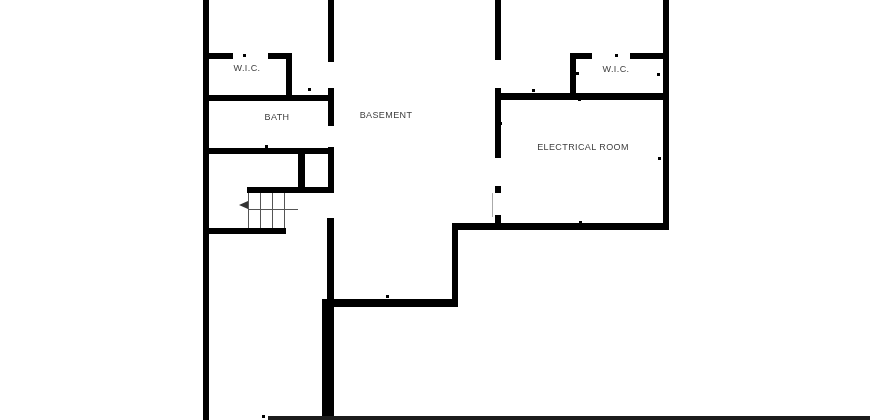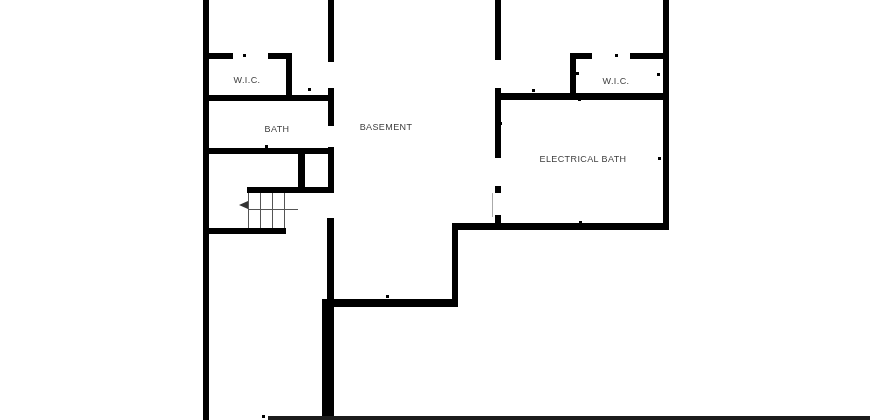--- a/index.html
+++ b/index.html
@@ -8,32 +8,32 @@
   #plan{position:absolute;left:0;top:0;width:870px;height:420px;}
   .wall{position:absolute;background:#000000;}
   .tick{position:absolute;width:3px;height:3px;background:#000000;}
   .tread{position:absolute;width:1px;background:#555555;}
   .runline{position:absolute;height:1px;background:#555555;}
   .doorleaf{position:absolute;width:1px;background:#aaaaaa;}
   .arrow-left{position:absolute;width:0;height:0;
               border-top:4px solid transparent;border-bottom:4px solid transparent;
               border-right:9px solid #333333;}
   .room-label{position:absolute;transform:translate(-50%,-50%);
-              color:#3d3d3d;font-size:9px;letter-spacing:0.4px;white-space:nowrap;margin-top:12px;}
+              color:#3d3d3d;font-size:9px;letter-spacing:0.4px;white-space:nowrap;}
 </style>
 </head>
 <body>
 
 <div id="viewport">
   <div id="plan">
     <span class="room-label" style="left: 247px; top: 68px;">W.I.C.</span>
     <span class="room-label" style="left: 277px; top: 117px; text-align: right;">BATH</span>
     <span class="room-label" style="left: 386px; top: 115px;">BASEMENT</span>
     <span class="room-label" style="left: 616px; top: 69px;">W.I.C.</span>
-    <span class="room-label" style="left: 583px; top: 147px;">ELECTRICAL BATH</span>
+    <span class="room-label" style="left: 583px; top: 147px;">ELECTRICAL ROOM</span>
   <div class="wall" style="left: 203px; top: 0px; width: 6px; height: 420px;"></div>
       <div class="wall" style="left: 328px; top: 0px; width: 6px; height: 62px;"></div>
       <div class="wall" style="left: 495px; top: 0px; width: 6px; height: 60px;"></div>
       <div class="wall" style="left: 663px; top: 0px; width: 6px; height: 230px;"></div>
       <div class="wall" style="left: 203px; top: 53px; width: 30px; height: 6px;"></div>
       <div class="wall" style="left: 268px; top: 53px; width: 24px; height: 6px;"></div>
       <div class="wall" style="left: 286px; top: 53px; width: 6px; height: 48px;"></div>
       <div class="wall" style="left: 203px; top: 95px; width: 131px; height: 6px;"></div>
       <div class="wall" style="left: 328px; top: 88px; width: 6px; height: 38px;"></div>
       <div class="wall" style="left: 570px; top: 53px; width: 22px; height: 6px;"></div>

